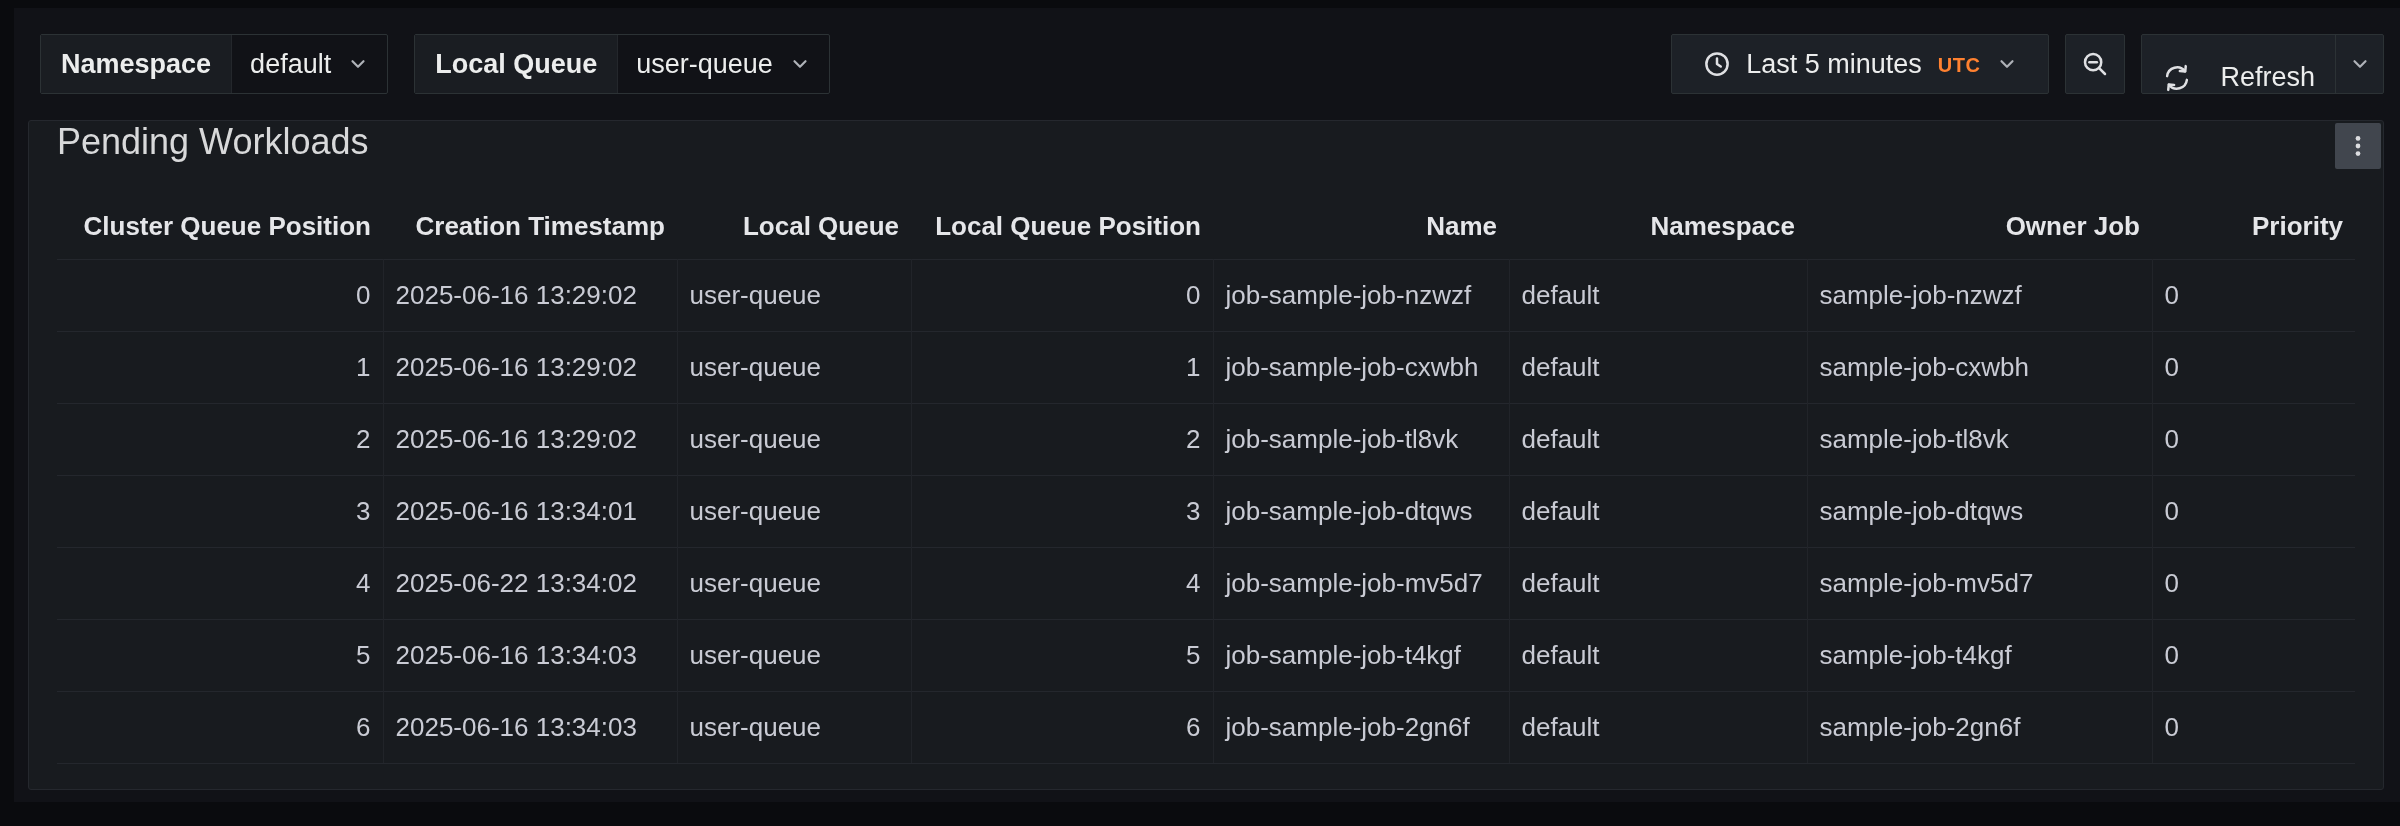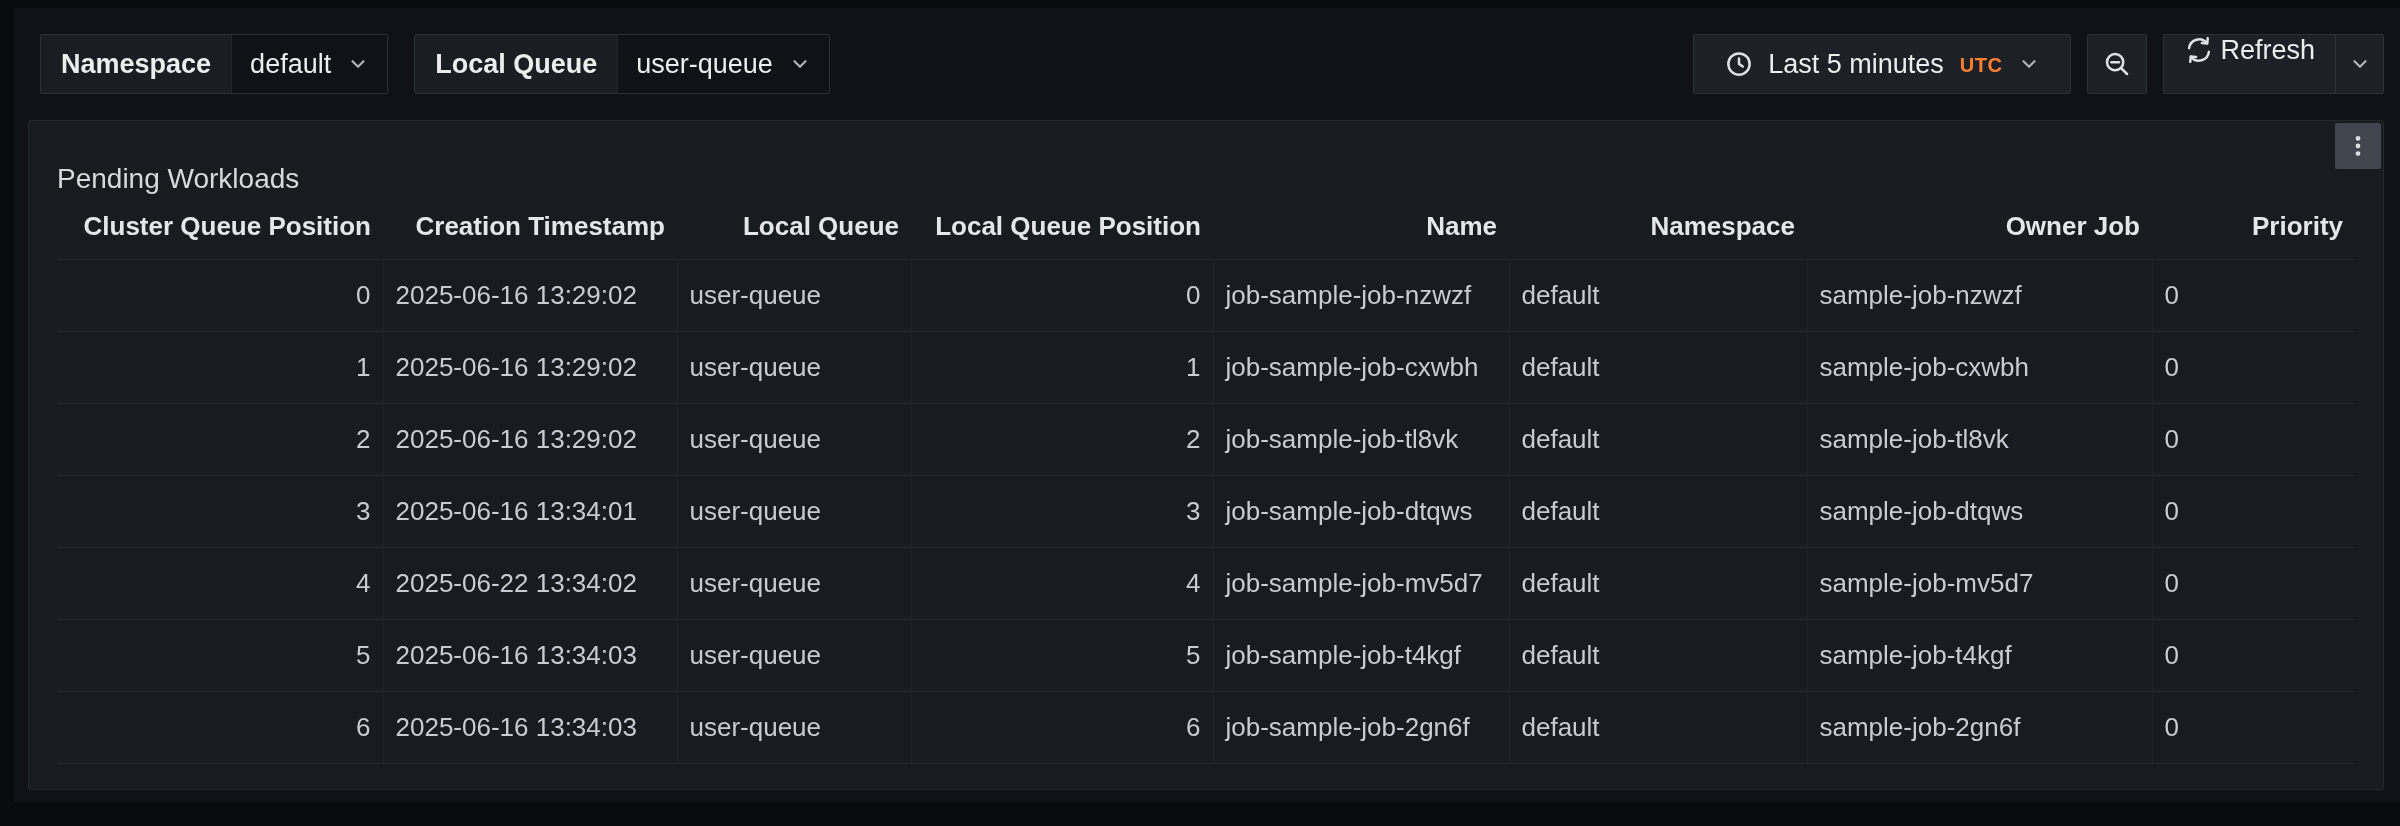--- a/index.html
+++ b/index.html
@@ -46,37 +46,37 @@
   .icon-btn { width:60px; padding:0; justify-content:center; }
   .utc {
     color:#ff8130; font-size:20px; font-weight:700; letter-spacing:.5px;
     margin:15px 2px; padding-top:2px;
   }
   .refresh-split {
     display:flex; height:60px; border:1px solid #2c3235; border-radius:2px;
     background:#1d2127; overflow:hidden;
   }
   .refresh-main {
-    display:flex; align-items:flex-start; gap:6px; padding:0 20px; background:transparent;
+    display:flex; align-items:flex-end; gap:28px; padding:0 20px; background:transparent;
     border:none; color:#eceded; font-family:inherit; font-size:27px; font-weight:500; cursor:pointer;
   }
   .refresh-caret {
     width:48px; display:flex; align-items:center; justify-content:center;
     border:none; border-left:1px solid #2c3235; background:transparent; cursor:pointer;
   }
   .chev { display:flex; align-items:center; color:#aeb1b7; }
 
   
   .panel {
     margin:0 16px 0 14px; height:670px; background:#181b1f;
     border:1px solid #25282e; border-radius:3px; position:relative;
   }
   .panel-header {
-    height:74px; display:flex; align-items:flex-end; justify-content:center;
-    padding:0 28px; font-size:28px; font-weight:500; color:#d8d9da;
+    height:74px; display:flex; align-items:flex-start; justify-content:center;
+    padding:0 28px; font-size:36px; font-weight:500; color:#d8d9da;
   }
   .kebab {
     position:absolute; top:2px; right:2px; width:46px; height:46px;
     background:#41464e; border-radius:2px;
     display:flex; align-items:center; justify-content:center; cursor:pointer;
   }
 
   
   table {
     margin:0 28px; width:calc(100% - 56px); border-collapse:collapse;

